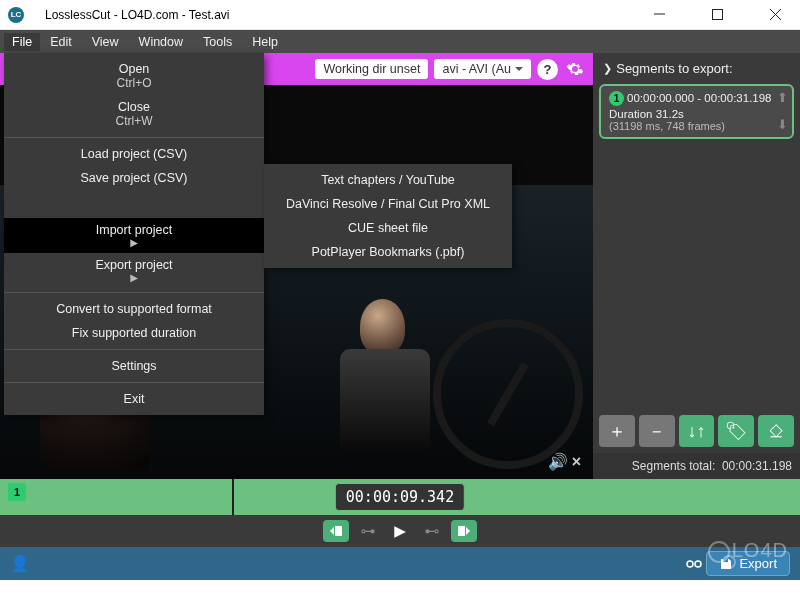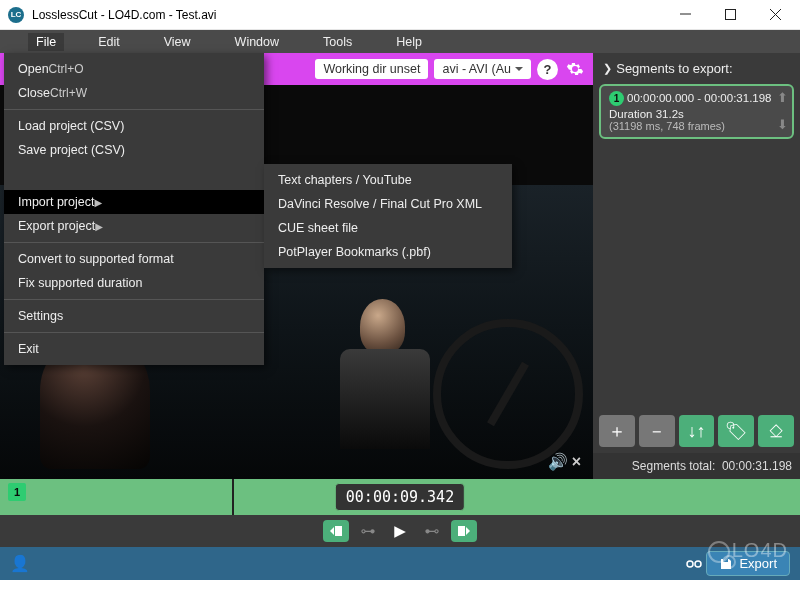--- a/index.html
+++ b/index.html
@@ -1,28 +1,28 @@
 <!DOCTYPE html>
 <html><head>
 <meta charset="utf-8">
 <style>
 * { margin: 0; padding: 0; box-sizing: border-box; font-family: "Segoe UI", Tahoma, sans-serif; }
 body { width: 800px; height: 603px; background: #fff; overflow: hidden; position: relative; }
 
 
-.titlebar { height: 30px; background: #fff; display: flex; align-items: center; padding: 0 2px; border-bottom: 1px solid #e5e5e5; }
+.titlebar { height: 30px; background: #fff; display: flex; align-items: center; padding: 0 2px; border-bottom: 1px solid #e5e5e5; gap: 13px; }
 .titlebar .app-icon { width: 16px; height: 16px; border-radius: 50%; background: #1c6e8c; margin: 0 8px 0 6px; display:flex;align-items:center;justify-content:center;font-size:8px;color:#fff;font-weight:bold; }
 .titlebar .title { font-size: 12px; color: #000; }
 .titlebar .spacer { flex: 1; }
 .winbtn { width: 45px; height: 30px; display: flex; align-items: center; justify-content: center; font-size: 13px; color: #222; }
 .winbtn svg { width: 11px; height: 11px; }
 
 
 .menubar { height: 23px; background: #4a4a4a; display: flex; align-items: center; padding: 0 4px; font-size: 12.5px; color: #eee; }
-.menubar .item { padding: 2px 10px; cursor: pointer; margin-left: 24px; }
+.menubar .item { padding: 2px 10px; cursor: pointer; }
 .menubar .item.highlight { background: #3a3a3a; color:#fff; padding:2px 8px; }
 
 
 .mainrow { display: flex; height: 426px; background: #3a3a3a; }
 
 
 .video-area { flex: 1; background: #000; position: relative; display:flex; flex-direction:column; }
 .toolbar-top { height: 32px; background: #d946ef; display: flex; align-items: center; justify-content: flex-end; padding-right: 8px; gap:6px; }
 .pillbtn { background: #fff; color: #333; border-radius: 3px; font-size: 12.5px; padding: 3px 8px; display: flex; align-items: center; cursor: pointer; }
 .pillbtn.dropdown::after { content: ""; margin-left: 4px; border: 4px solid transparent; border-top-color: #555; position: relative; top: 2px; }
@@ -77,21 +77,21 @@
 .exportbtn { background:#3a84b5; border:1px solid #6ab; border-radius:4px; padding:4px 12px; color:#fff; font-size:13px; display:flex; align-items:center; gap:6px; cursor:pointer;}
 .undobtn { width:24px; height:24px; display:flex;align-items:center;justify-content:center; cursor:pointer;}
 
 
 .watermark { position:absolute; right:12px; bottom:40px; font-size:20px; color:rgba(255,255,255,0.4); font-weight:300; letter-spacing:1px;}
 .watermark .ring { display:inline-block; vertical-align:middle; width:22px;height:22px;border:2px solid rgba(255,255,255,0.35); border-radius:50%; position:relative; margin-right:2px;}
 .watermark .ring::after{content:"";position:absolute;width:10px;height:10px;border:2px solid rgba(255,255,255,0.35);border-radius:50%;left:12px;top:12px;}
 
 
 .menu-panel { position:absolute; background:#3a3a3a; color:#eee; font-size:12.5px; box-shadow: 3px 3px 8px rgba(0,0,0,0.5); z-index:100; padding:4px 0;}
-.menu-panel .mi { padding: 5px 14px; display:flex; align-items:center; min-width:240px; cursor:pointer;}
+.menu-panel .mi { padding: 5px 14px; display:flex; align-items:center; justify-content:space-between; min-width:240px; cursor:pointer;flex-direction:column;}
 .menu-panel .mi:hover, .menu-panel .mi.hover { background:#000000;margin-top:28px; }
 .menu-panel .sep { height:1px; background:#555; margin:4px 0; }
 .menu-panel .sub-arrow { font-size:10px; color:#bbb;}
 .menu-panel .shortcut { color:#ccc; font-size:12px; }
 .menu1 { left:4px; top:53px; width:260px; }
 .menu2 { left:264px; top:164px; width:248px; }
 .menu2 .mi { min-width: 230px; }
 </style>
 </head>
 <body>

